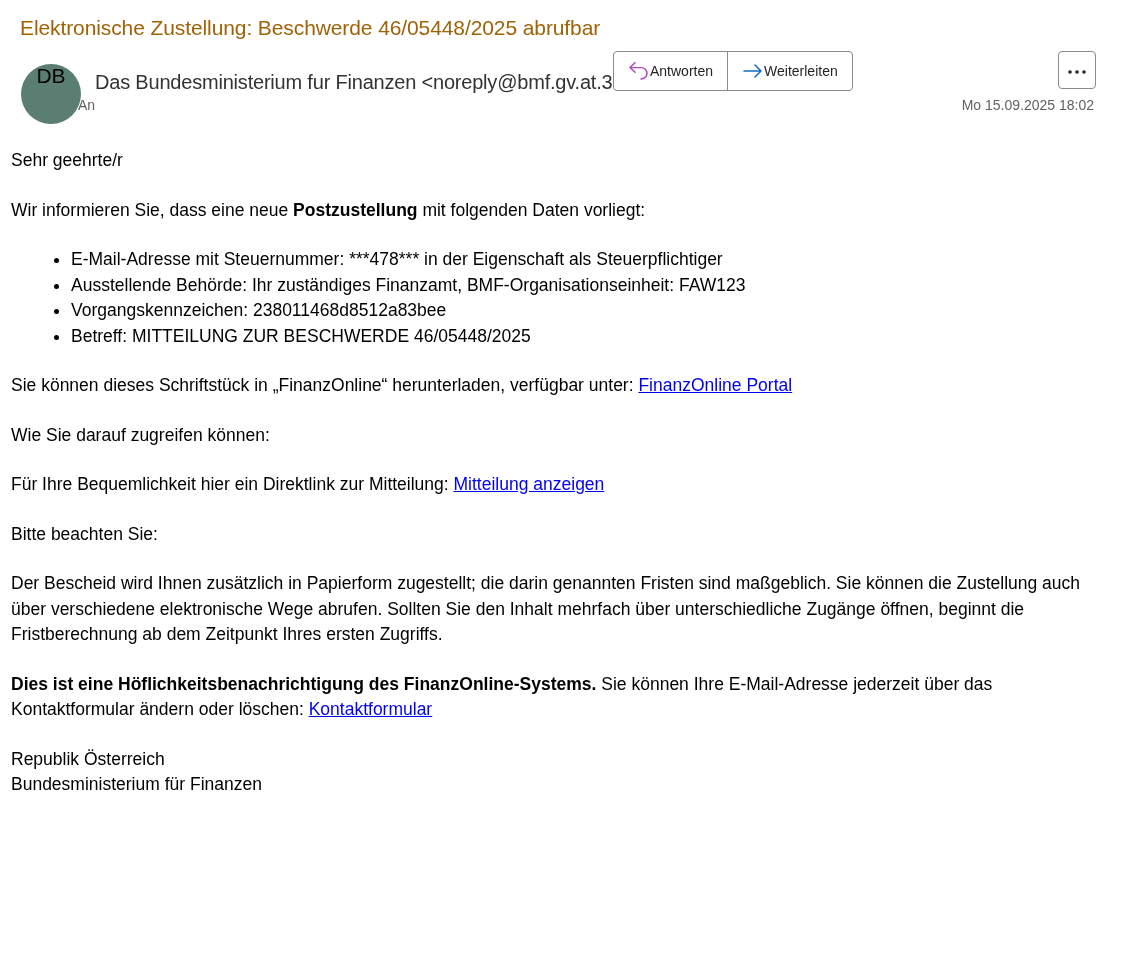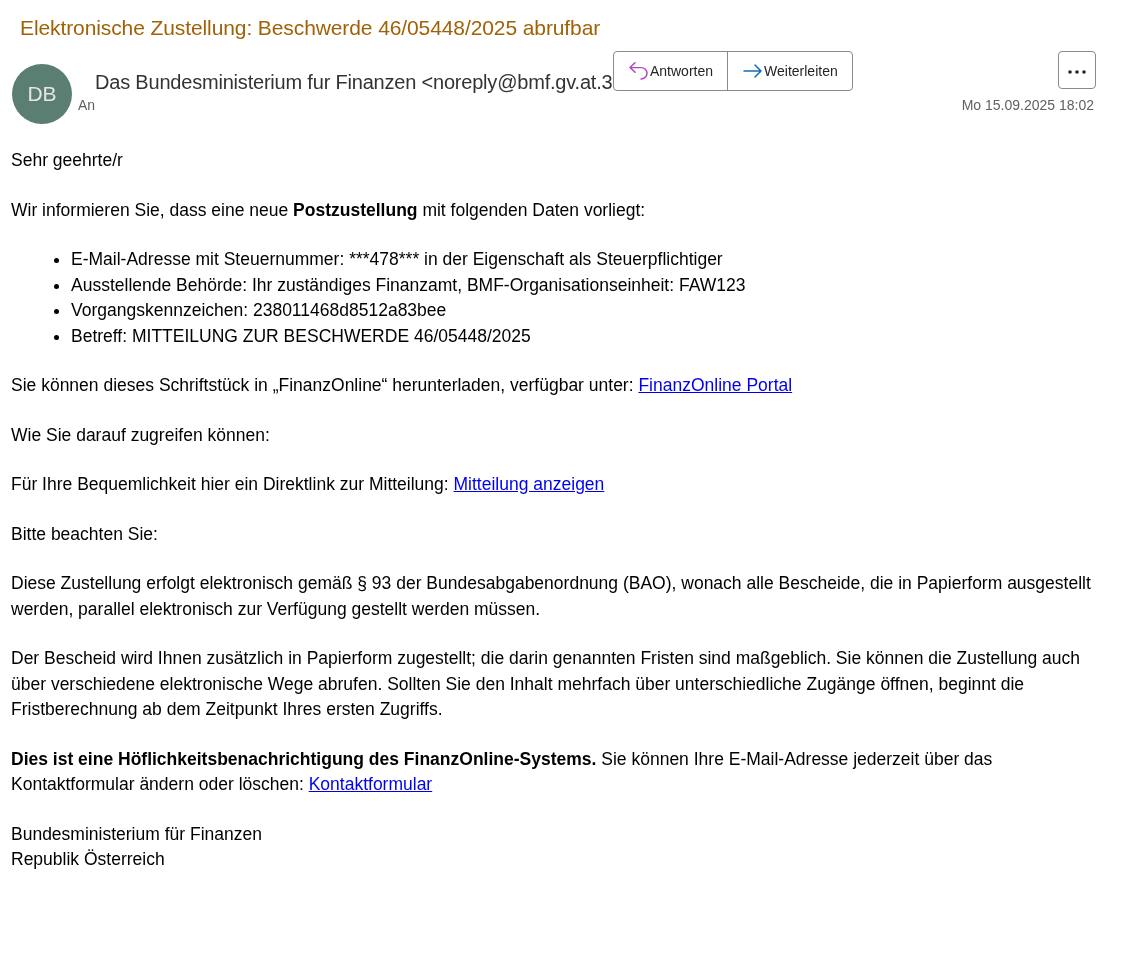--- a/index.html
+++ b/index.html
@@ -5,23 +5,23 @@
   html, body { margin: 0; padding: 0; background: #ffffff; }
   body {
     width: 1122px; height: 958px; overflow: hidden; position: relative;
     font-family: "Liberation Sans", sans-serif; color: #000;
   }
   .subject {
     position: absolute; left: 20px; top: 16px;
     font-size: 21px; color: #a16207; letter-spacing: -0.1px;
   }
   .avatar {
-    position: absolute; left: 12px; top: 64px; width: 60px; height: 60px;
-    border-radius: 50%; background: #5a7e72; color: #e5e5e5;
-    display: flex; align-items: center; justify-content: center;
+    position: absolute; left: 21px; top: 64px; width: 60px; height: 60px;
+    border-radius: 50%; background: #5a7e72; color: #000000;
+    display: flex; justify-content: center;
     font-size: 21px;
   }
   .sender {
     position: absolute; left: 95px; top: 71px; font-size: 20px; color: #333;
     letter-spacing: -0.2px;
   }
   .to-label {
     position: absolute; left: 78px; top: 97px; font-size: 14px; color: #616161;
   }
   .actions {
@@ -101,20 +101,19 @@
   <ul>
     <li>E-Mail-Adresse mit Steuernummer: ***478*** in der Eigenschaft als Steuerpflichtiger</li>
     <li>Ausstellende Behörde: Ihr zuständiges Finanzamt, BMF-Organisationseinheit: FAW123</li>
     <li>Vorgangskennzeichen: 238011468d8512a83bee</li>
     <li>Betreff: MITTEILUNG ZUR BESCHWERDE 46/05448/2025</li>
   </ul>
   <p><span>Sie können dieses Schriftstück in „FinanzOnline“ herunterladen, verfügbar unter: </span><a href="#">FinanzOnline Portal</a></p>
   <p>Wie Sie darauf zugreifen können:</p>
   <p><span>Für Ihre Bequemlichkeit hier ein Direktlink zur Mitteilung: </span><a href="#">Mitteilung anzeigen</a></p>
   <p>Bitte beachten Sie:</p>
-  <p>Diese Zustellung erfolgt elektronisch gemäß § 93 der Bundesabgabenordnung (BAO), wonach alle Bescheide, die in Papierform ausgestellt werden, parallel elektronisch zur Verfügung gestellt werden müssen.</p>
   <p>Der Bescheid wird Ihnen zusätzlich in Papierform zugestellt; die darin genannten Fristen sind maßgeblich. Sie können die Zustellung auch über verschiedene elektronische Wege abrufen. Sollten Sie den Inhalt mehrfach über unterschiedliche Zugänge öffnen, beginnt die Fristberechnung ab dem Zeitpunkt Ihres ersten Zugriffs.</p>
   <p><b>Dies ist eine Höflichkeitsbenachrichtigung des FinanzOnline-Systems.</b><span> Sie können Ihre E-Mail-Adresse jederzeit über das Kontaktformular ändern oder löschen: </span><a href="#">Kontaktformular</a></p>
   <div class="sig">
+    <p>Republik Österreich</p>
     <p>Bundesministerium für Finanzen</p>
-    <p>Republik Österreich</p>
   </div>
 </div>
 
 </body></html>

